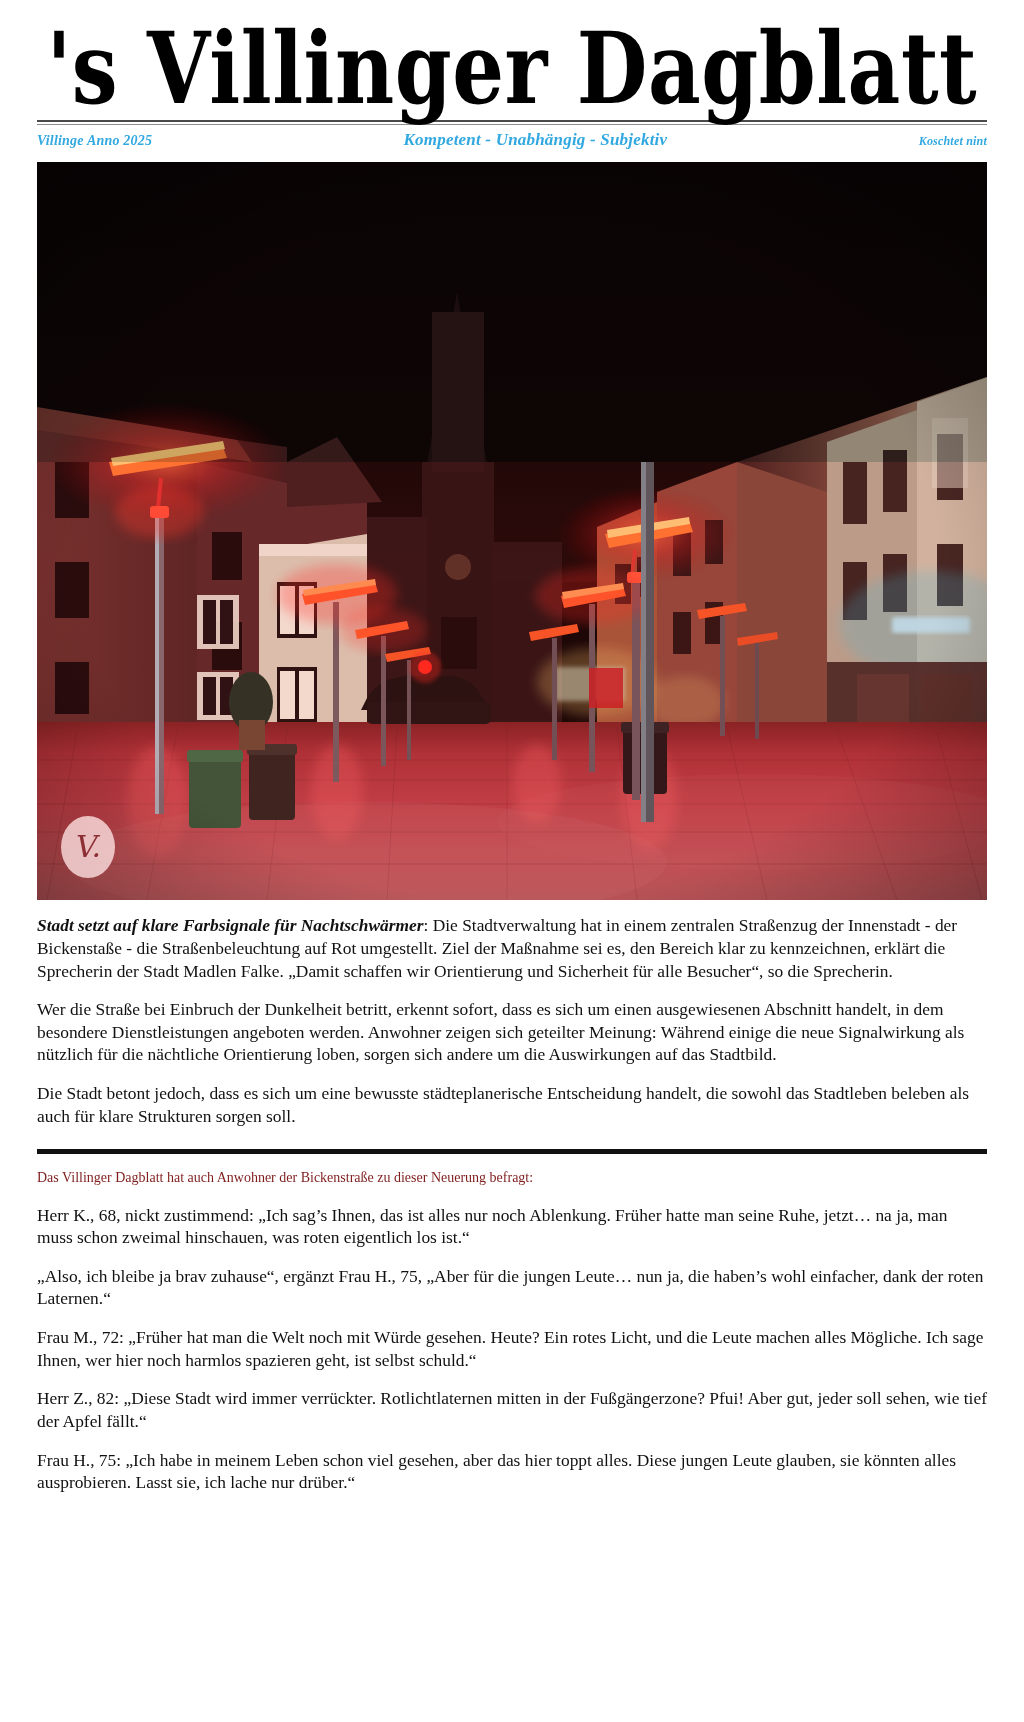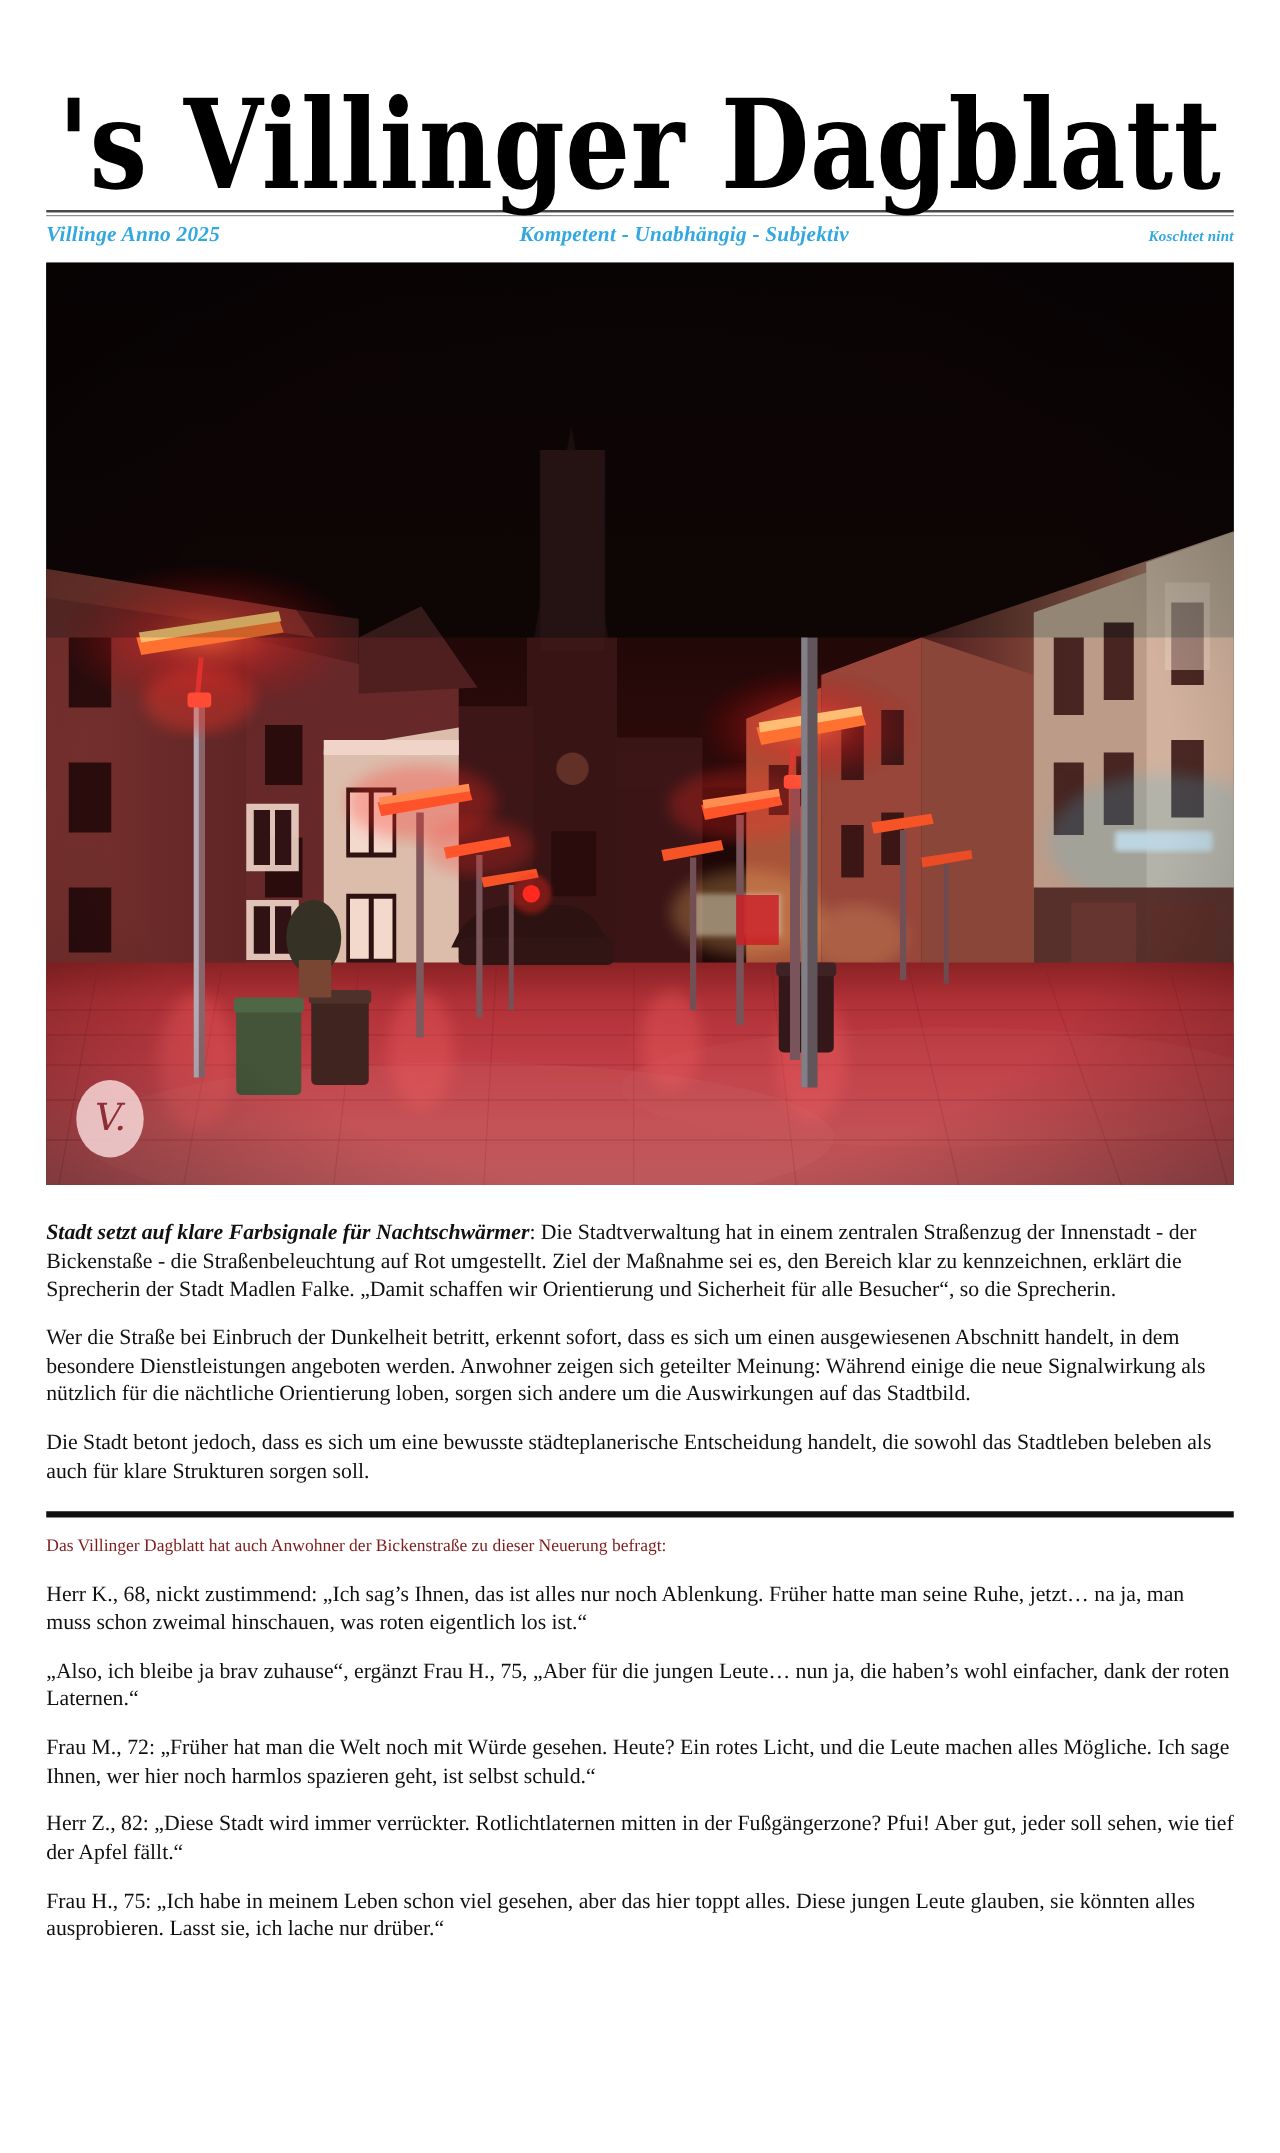--- a/index.html
+++ b/index.html
@@ -15,21 +15,20 @@
     background:#fff;
     position:relative;
     box-sizing:border-box;
     padding:0;
   }
 
   
   .masthead{
     text-align:center;
     padding:6px 0 0 0;
-    margin-top:48px;
   }
   .masthead-title{
     font-family:"DejaVu Serif", serif;
     font-weight:700;
     font-size:82px;
     line-height:0.98;
     letter-spacing:0.5px;
     color:#000;
     white-space:nowrap;
     transform:scaleY(1.18) scaleX(1.0);
@@ -56,21 +55,21 @@
 
   .subbar{
     margin:5px 37px 0 37px;
     display:flex;
     align-items:baseline;
     justify-content:space-between;
     color:#31a8e0;
     font-style:italic;
     font-family:"Liberation Serif", serif;
   }
-  .subbar .left{ font-size:17px; font-weight:700; letter-spacing:0.2px;}
+  .subbar .left{ font-size:14px; font-weight:700; letter-spacing:0.2px;}
   .subbar .center{ font-size:17px; font-weight:700; letter-spacing:0.2px;}
   .subbar .right{ font-size:12px; font-weight:700; letter-spacing:0.2px;}
 
   
   .headline{
     margin:14px 37px 0 37px;
     font-size:35px;
     line-height:1.22;
     font-weight:400;
     font-family:"Liberation Serif", serif;
@@ -108,21 +107,21 @@
   .body{
     margin:0 37px 0 37px;
   }
   p.para{
     font-size:17.4px;
     line-height:1.30;
     margin:16px 0 0 0;
     text-align:left;
     color:#111;
   }
-  p.lead{ margin-top:26px; }
+  p.lead{ margin-top:14px; }
   .lead-in{
     font-weight:700;
     font-style:italic;
   }
   .hr-thick{
     margin:22px 0 0 0;
     border:0;
     border-top:5px solid #111;
     height:0;
   }

